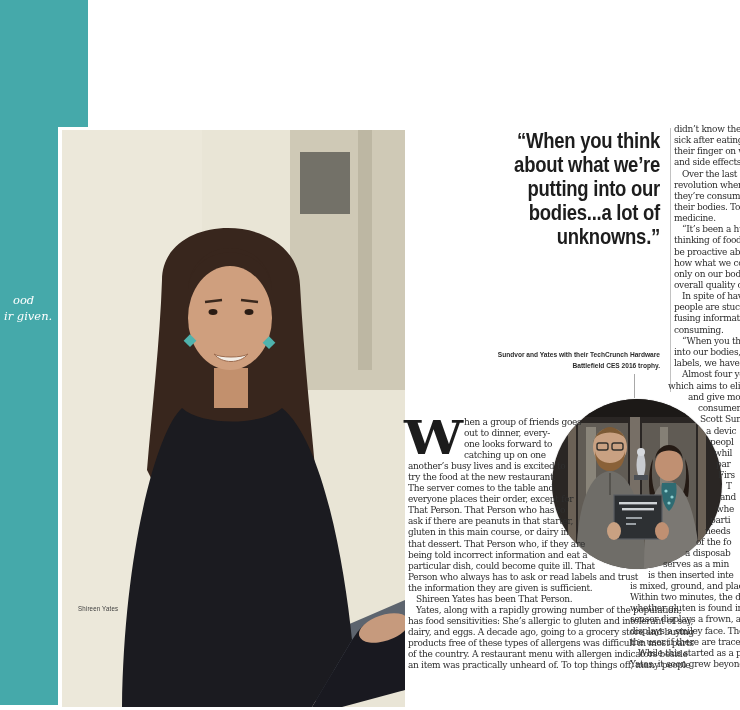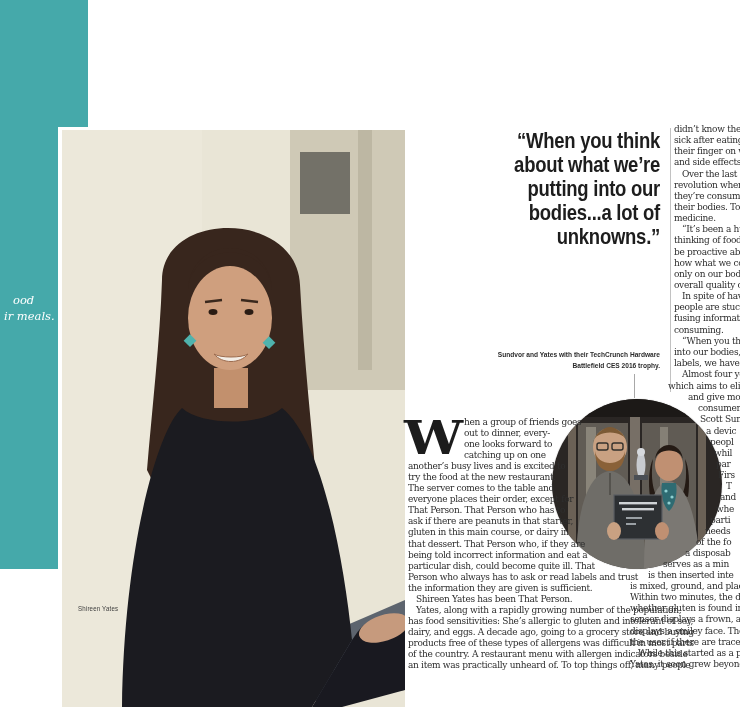--- a/index.html
+++ b/index.html
@@ -1,21 +1,21 @@
 <!DOCTYPE html>
 <html style="--teal: #45a9aa;"><head>
 <meta charset="utf-8">
 <style>
   html,body{margin:0;padding:0;}
   body{width:740px;height:710px;position:relative;overflow:hidden;background:#ffffff;
        font-family:"DejaVu Serif",serif;}
   .abs{position:absolute;}
   
   .teal-corner{left:0;top:0;width:88px;height:127px;background:var(--teal);}
-  .teal-band{left:0;top:0;width:58px;height:569px;background:var(--teal);}
+  .teal-band{left:0;top:0;width:58px;height:705px;background:var(--teal);}
   .band-script{color:#fff;font-style:italic;font-size:11.5px;line-height:16px;white-space:nowrap;}
   
   .portrait{left:62px;top:130px;width:343px;height:577px;overflow:hidden;}
   .portrait-label{left:78px;top:605px;font-family:"Liberation Sans",sans-serif;font-size:6.8px;
       color:#3d3d3d;transform:scaleX(.9);transform-origin:left top;letter-spacing:.2px;}
   
   .quote{left:420px;top:129px;width:240px;text-align:right;
       font-family:"Liberation Sans",sans-serif;font-weight:bold;color:#1d1d1d;
       font-size:21.5px;line-height:24px;transform:scaleX(.86);transform-origin:right top;
       letter-spacing:-.3px;}
@@ -39,21 +39,21 @@
   .circle-photo{left:552px;top:399px;width:170px;height:170px;border-radius:50%;overflow:hidden;
       box-shadow:0 0 0 1px rgba(0,0,0,.05);}
   svg{display:block;}
 </style>
 </head>
 <body>
 
 <div class="abs teal-corner"></div>
 <div class="abs teal-band">
   <div class="abs band-script" style="left:13px;top:292px;">ood</div>
-  <div class="abs band-script" style="left:4px;top:308px;">ir meals.</div>
+  <div class="abs band-script" style="left:4px;top:308px;">ir given.</div>
 </div>
 
 <div class="abs portrait">
   <svg width="343" height="577" viewBox="0 0 343 577">
     <rect width="343" height="577" fill="#e9e5d6"></rect>
     <rect x="0" y="0" width="140" height="577" fill="#ece8da"></rect>
     <rect x="228" y="0" width="115" height="260" fill="#cfc9b6"></rect>
     <rect x="238" y="22" width="50" height="62" fill="#63625a" opacity=".85"></rect>
     <rect x="296" y="0" width="14" height="240" fill="#bdb7a3"></rect>
 

